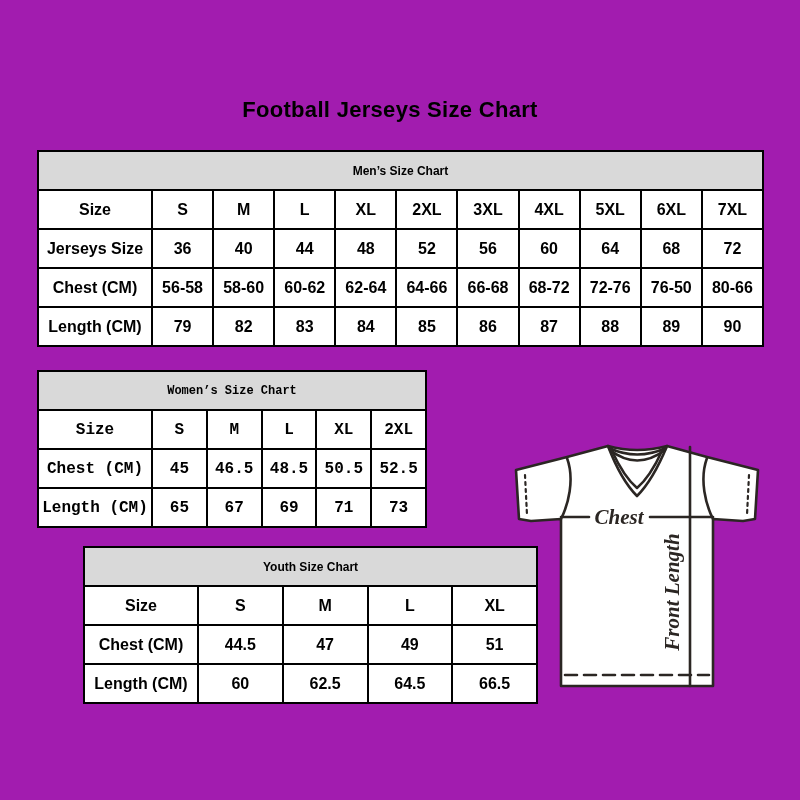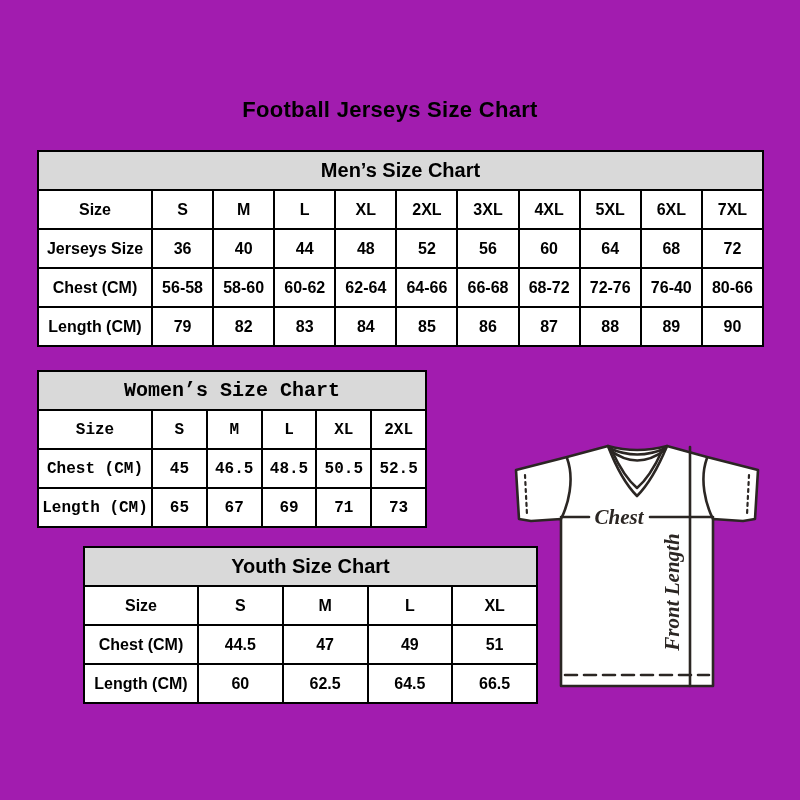--- a/index.html
+++ b/index.html
@@ -31,21 +31,21 @@
     text-align: center;
     vertical-align: middle;
     font-weight: bold;
     padding: 0;
     overflow: hidden;
     white-space: nowrap;
   }
   .size-table th.table-title {
     background: #d9d9d9;
     height: 37px;
-    font-size: 20px;
+    font-size: 12px;
   }
   .size-table td { height: 37px; font-size: 16px; }
   .size-table td.row-label { font-size: 16px; }
   col.label-col { width: 114px; }
   table.men   { left: 37px; top: 150px; width: 727px; }
   table.women { left: 37px; top: 370px; width: 390px; font-family: Liberation Mono, monospace; }
   table.youth { left: 37px; top: 546px; width: 455px; margin-left: 46px; }
   .jersey-diagram {
     position: absolute; left: 502px; top: 435px;
     width: 270px; height: 270px; text-align: center;
@@ -114,21 +114,21 @@
         <tr>
           <td class="row-label">Chest (CM)</td>
           <td>56-58</td>
           <td>58-60</td>
           <td>60-62</td>
           <td>62-64</td>
           <td>64-66</td>
           <td>66-68</td>
           <td>68-72</td>
           <td>72-76</td>
-          <td>76-40</td>
+          <td>76-50</td>
           <td>80-66</td>
         </tr>
         <tr>
           <td class="row-label">Length (CM)</td>
           <td>79</td>
           <td>82</td>
           <td>83</td>
           <td>84</td>
           <td>85</td>
           <td>86</td>

